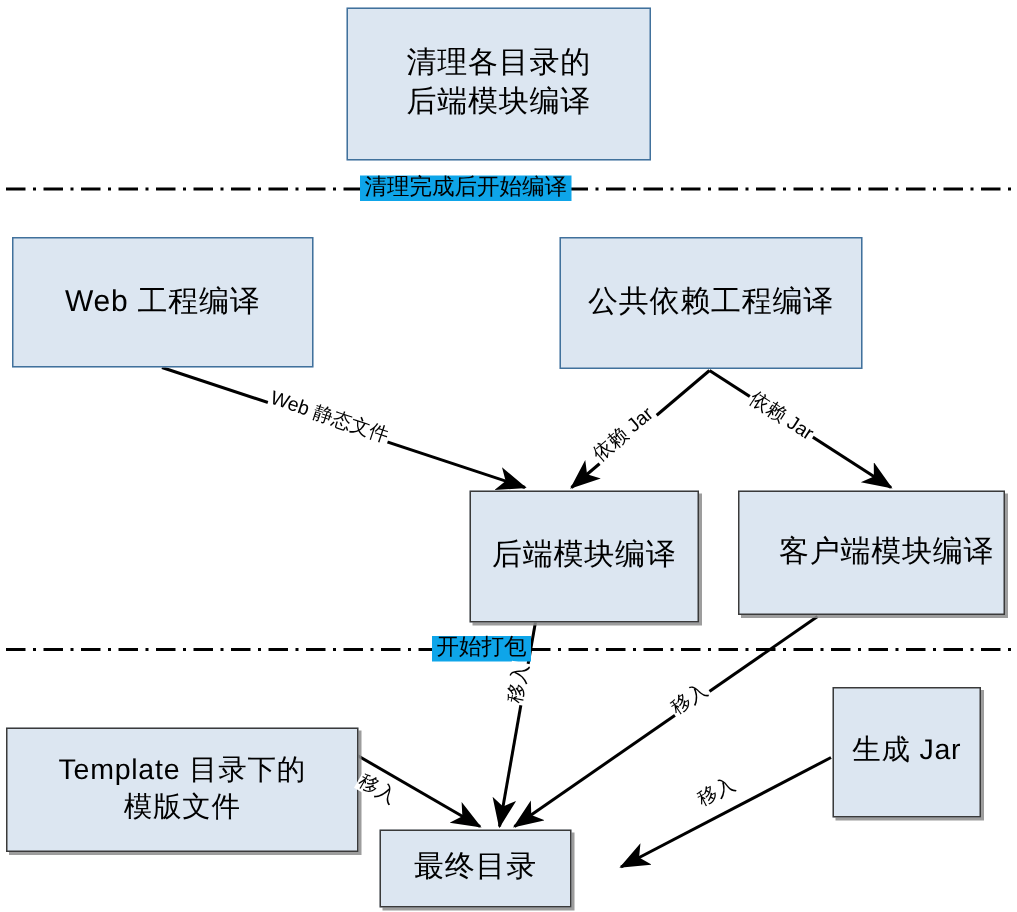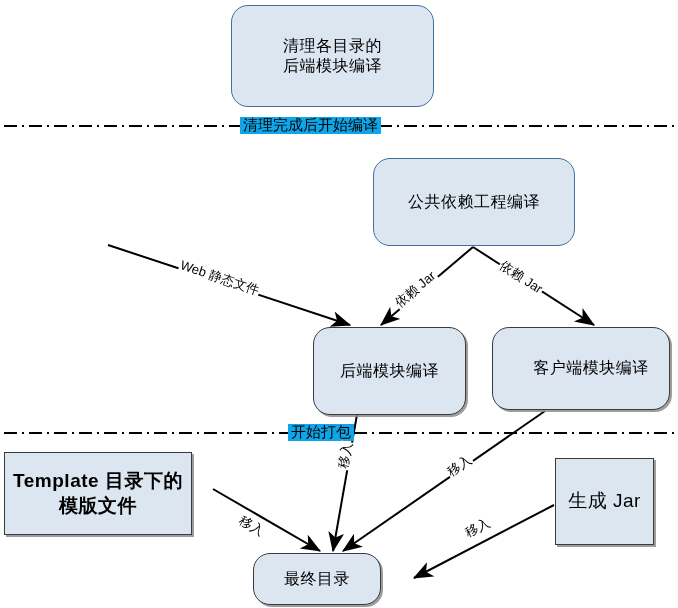--- a/index.html
+++ b/index.html
@@ -4,21 +4,21 @@
 <style>
   html,body{margin:0;padding:0;background:#ffffff;}
   body{font-family:"Liberation Sans","DejaVu Sans",sans-serif;}
   #stage{position:relative;width:678px;height:608px;background:#ffffff;overflow:hidden;}
   #wires{position:absolute;left:0;top:0;width:678px;height:608px;}
   .node{position:absolute;box-sizing:border-box;background:#dce6f1;border:1px solid #41719c;
         display:flex;align-items:center;justify-content:center;text-align:center;
         color:#000000;line-height:1.28;letter-spacing:.5px;}
   .node.sh{border-color:#3a3a3a;box-shadow:2px 2px 0 0 rgba(140,140,140,.85);}
   .node span{display:block;padding:0 4px;}
-  .f20{font-size:16px;border-radius:17px;}
+  .f20{font-size:20px;}
   .f19{font-size:19px;}
   .elabel{position:absolute;background:#ffffff;color:#000000;font-size:13px;
           white-space:nowrap;padding:0 1px;line-height:1.1;}
   .dlabel{position:absolute;background:#0ea5e9;color:#000000;font-size:15px;
           white-space:nowrap;padding:0 3px;line-height:1.1;}
 </style>
 </head>
 <body>
 
 <div id="stage">
@@ -49,34 +49,37 @@
     <line x1="554" y1="505" x2="414" y2="578" stroke="#000" stroke-width="2" marker-end="url(#ah)"></line>
   </svg>
 
   <div class="node f20" style="left:231px;top:5px;width:203px;height:102px;">
     <span>
       <span>清理各目录的</span>
       <span>后端模块编译</span>
     </span>
   </div>
 
+  <div class="node f20" style="left:8px;top:158px;width:201px;height:87px;">
+    <span>Web 工程编译</span>
+  </div>
 
   <div class="node f20" style="left:373px;top:158px;width:202px;height:88px;">
     <span>公共依赖工程编译</span>
   </div>
 
   <div class="node sh f20" style="left:297px;top:327px;width:153px;height:88px;margin-left:16px;">
     <span>后端模块编译</span>
   </div>
 
   <div class="node sh f20" style="left:492px;top:327px;width:178px;height:83px;padding-left:20px;">
     <span>客户端模块编译</span>
   </div>
 
-  <div class="node sh f19" style="left:4px;top:452px;width:188px;height:83px;font-weight:bold;">
+  <div class="node sh f19" style="left:4px;top:485px;width:235px;height:83px;">
     <span>
       <span>Template 目录下的</span>
       <span>模版文件</span>
     </span>
   </div>
 
   <div class="node sh f19" style="left:555px;top:458px;width:99px;height:87px;">
     <span>
       <span>生成 Jar</span>
     </span>

